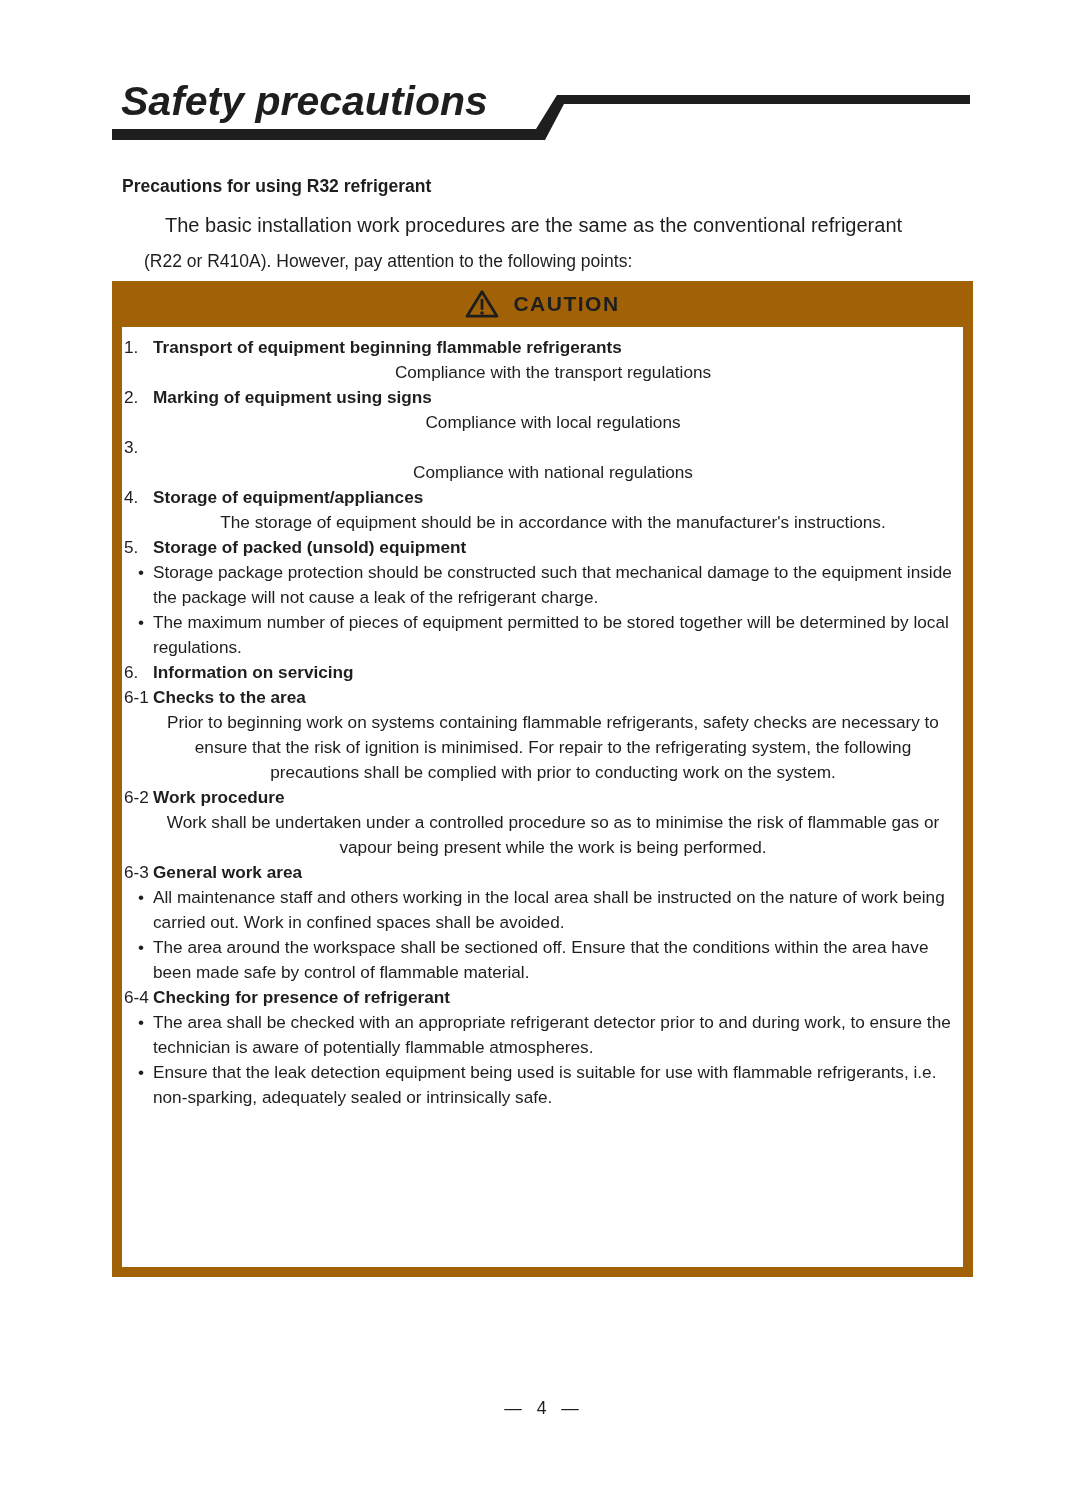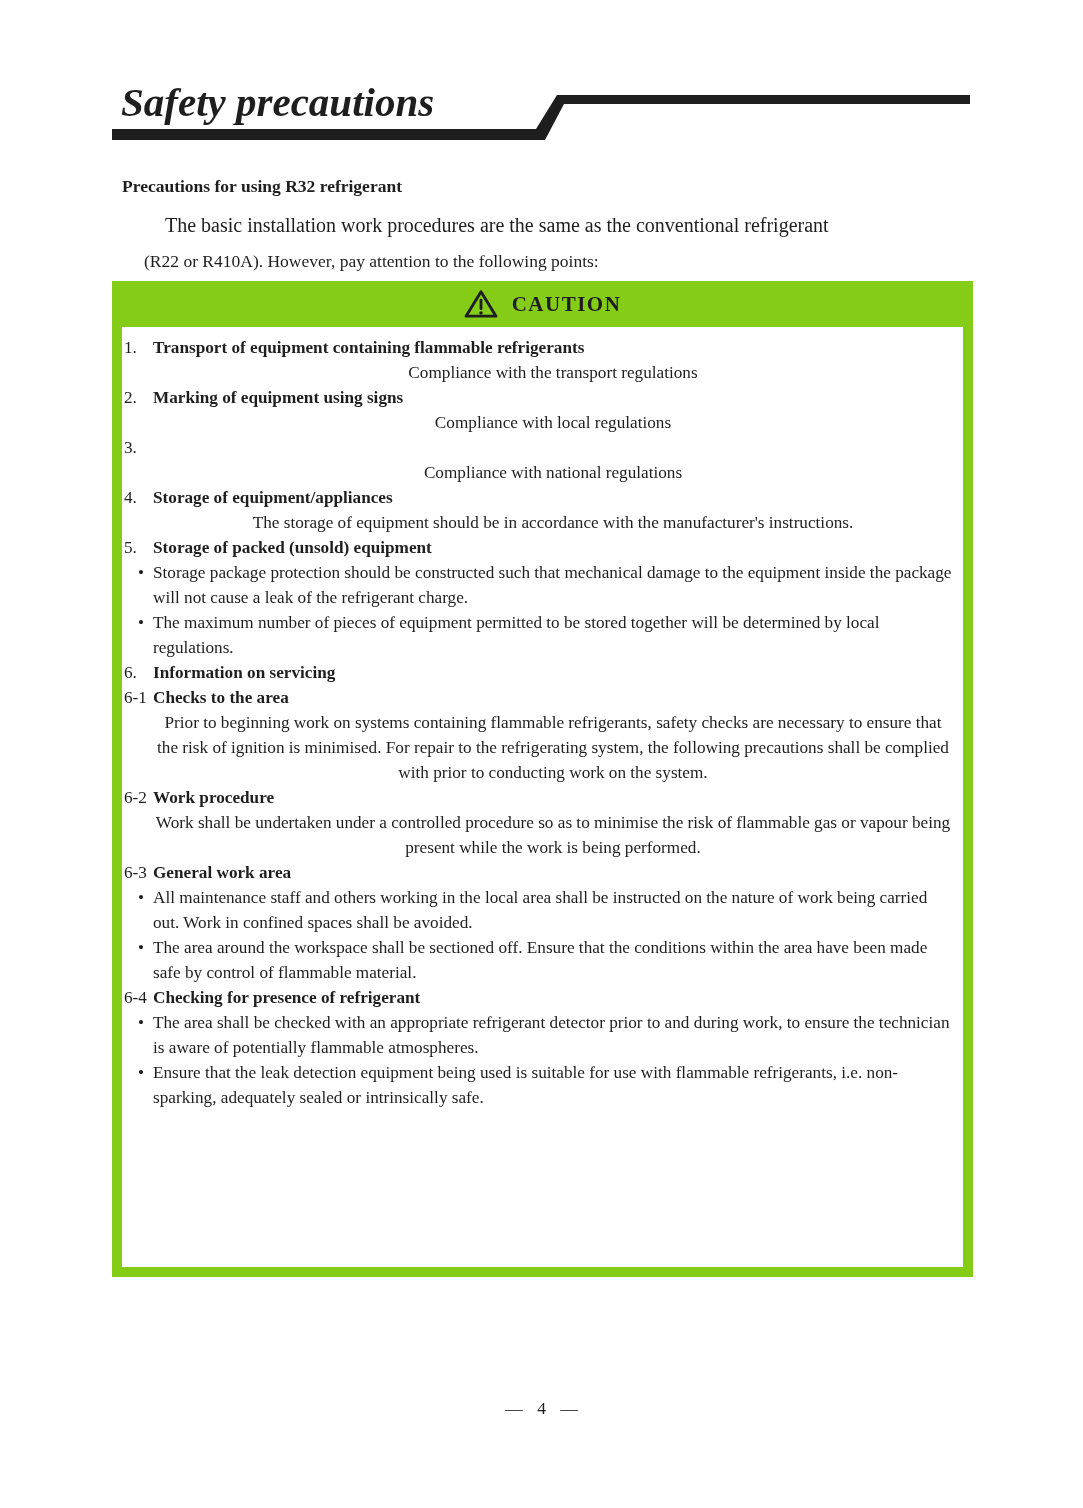--- a/index.html
+++ b/index.html
@@ -1,20 +1,20 @@
 <!DOCTYPE html>
 <html><head>
 <meta charset="utf-8">
 <style>
   html,body{margin:0;padding:0;background:#ffffff;}
   .page{
     position:relative;
     width:1083px;height:1508px;
     background:#ffffff;
-    font-family:Liberation Serif, serif;
+    font-family:Liberation Sans, sans-serif;
     color:#1e1e1e;
     overflow:hidden;
   }
   
   .page-title{
     position:absolute;left:121px;top:78px;margin:0;
     font-size:41px;font-weight:700;font-style:italic;
     letter-spacing:0px;color:#1e1e1e;white-space:nowrap;
   }
   .header-rule{position:absolute;left:112px;top:91px;width:858px;height:52px;}
@@ -22,21 +22,21 @@
   .intro-heading{
     position:absolute;left:122px;top:176px;margin:0;
     font-size:17.5px;font-weight:700;
   }
   .intro-line1{position:absolute;left:165px;top:214px;font-size:20px;}
   .intro-line2{position:absolute;left:144px;top:251px;font-size:17.5px;}
   
   .caution{
     position:absolute;left:112px;top:281px;
     width:861px;height:996px;
-    background:#84cc16;
+    background:#a16207;
     box-sizing:border-box;
   }
   .caution-header{
     height:46px;display:flex;align-items:center;justify-content:center;
     gap:14px;
   }
   .caution-label{
     font-size:21px;font-weight:700;letter-spacing:1.5px;color:#1e1e1e;
   }
   .warning-icon{display:block;}
@@ -83,21 +83,21 @@
         <line x1="18" y1="12" x2="18" y2="21" stroke="#1e1e1e" stroke-width="3" stroke-linecap="round"></line>
         <circle cx="18" cy="25.5" r="1.9" fill="#1e1e1e"></circle>
       </svg>
       <span class="caution-label">CAUTION</span>
     </div>
     <div class="caution-body">
       <div>
           <div class="item">
             <div class="head">
               <span class="num">1.</span>
-              <span class="ttl">Transport of equipment containing flammable refrigerants</span>
+              <span class="ttl">Transport of equipment beginning flammable refrigerants</span>
             </div>
             <div class="body">Compliance with the transport regulations</div>
           </div>
           <div class="item">
             <div class="head">
               <span class="num">2.</span>
               <span class="ttl">Marking of equipment using signs</span>
             </div>
             <div class="body">Compliance with local regulations</div>
           </div>

